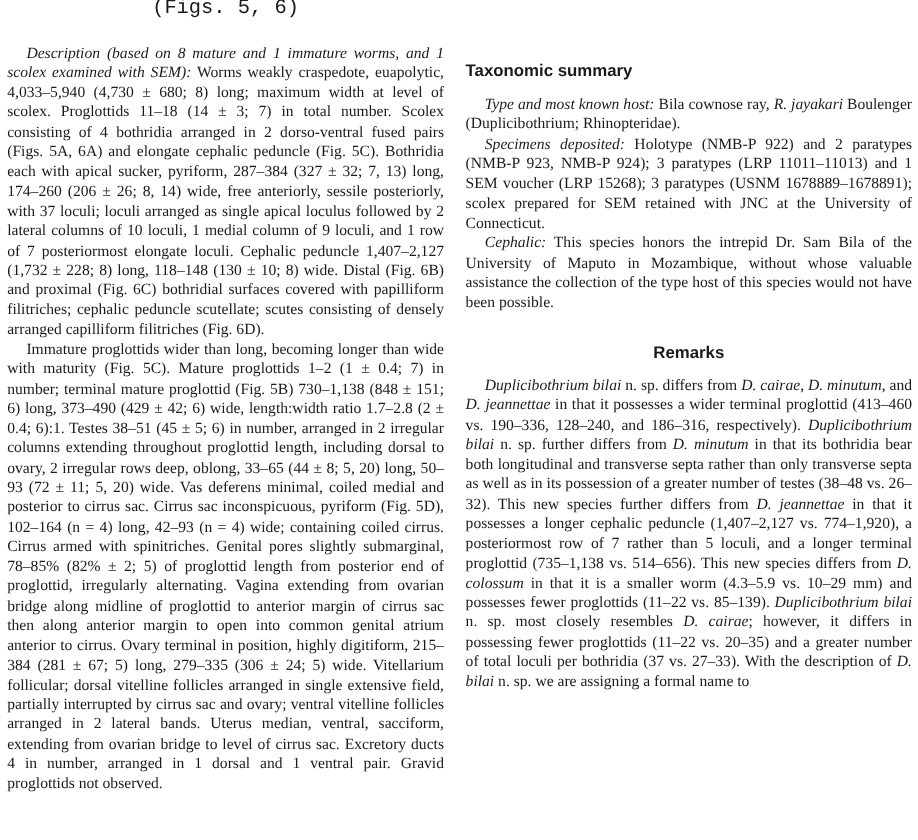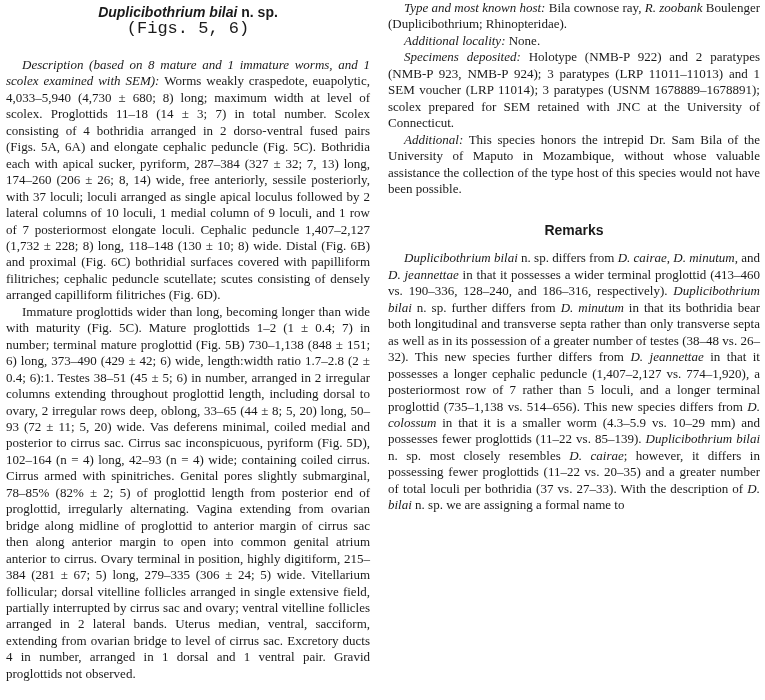--- a/index.html
+++ b/index.html
@@ -29,38 +29,35 @@
     font-size: 14px; line-height: 18px; margin: 0; padding: 0;
   }
   .head-tax { margin-top: 49px; margin-bottom: 12px; }
   .head-rem { margin-top: 24px; margin-bottom: 11px; text-align: center; }
   i { font-style: italic; }
 </style>
 </head>
 <body>
 
 <div class="col col-left">
-  <div class="species-title">
-    <span class="sp-name">Duplicibothrium bilai</span><span class="sp-suffix"> n. sp.</span>
-  </div>
   <div class="figs">(Figs. 5, 6)</div>
 
   <p><i>Description (based on 8 mature and 1 immature worms, and 1 scolex examined with SEM):</i><span> Worms weakly craspedote, euapolytic, 4,033–5,940 (4,730 ± 680; 8) long; maximum width at level of scolex. Proglottids 11–18 (14 ± 3; 7) in total number. Scolex consisting of 4 bothridia arranged in 2 dorso-ventral fused pairs (Figs. 5A, 6A) and elongate cephalic peduncle (Fig. 5C). Bothridia each with apical sucker, pyriform, 287–384 (327 ± 32; 7, 13) long, 174–260 (206 ± 26; 8, 14) wide, free anteriorly, sessile posteriorly, with 37 loculi; loculi arranged as single apical loculus followed by 2 lateral columns of 10 loculi, 1 medial column of 9 loculi, and 1 row of 7 posteriormost elongate loculi. Cephalic peduncle 1,407–2,127 (1,732 ± 228; 8) long, 118–148 (130 ± 10; 8) wide. Distal (Fig. 6B) and proximal (Fig. 6C) bothridial surfaces covered with papilliform filitriches; cephalic peduncle scutellate; scutes consisting of densely arranged capilliform filitriches (Fig. 6D).</span></p>
   <p>Immature proglottids wider than long, becoming longer than wide with maturity (Fig. 5C). Mature proglottids 1–2 (1 ± 0.4; 7) in number; terminal mature proglottid (Fig. 5B) 730–1,138 (848 ± 151; 6) long, 373–490 (429 ± 42; 6) wide, length:width ratio 1.7–2.8 (2 ± 0.4; 6):1. Testes 38–51 (45 ± 5; 6) in number, arranged in 2 irregular columns extending throughout proglottid length, including dorsal to ovary, 2 irregular rows deep, oblong, 33–65 (44 ± 8; 5, 20) long, 50–93 (72 ± 11; 5, 20) wide. Vas deferens minimal, coiled medial and posterior to cirrus sac. Cirrus sac inconspicuous, pyriform (Fig. 5D), 102–164 (n = 4) long, 42–93 (n = 4) wide; containing coiled cirrus. Cirrus armed with spinitriches. Genital pores slightly submarginal, 78–85% (82% ± 2; 5) of proglottid length from posterior end of proglottid, irregularly alternating. Vagina extending from ovarian bridge along midline of proglottid to anterior margin of cirrus sac then along anterior margin to open into common genital atrium anterior to cirrus. Ovary terminal in position, highly digitiform, 215–384 (281 ± 67; 5) long, 279–335 (306 ± 24; 5) wide. Vitellarium follicular; dorsal vitelline follicles arranged in single extensive field, partially interrupted by cirrus sac and ovary; ventral vitelline follicles arranged in 2 lateral bands. Uterus median, ventral, sacciform, extending from ovarian bridge to level of cirrus sac. Excretory ducts 4 in number, arranged in 1 dorsal and 1 ventral pair. Gravid proglottids not observed.</p>
 </div>
 
 <div class="col col-right">
+  <h2 class="sec-head head-tax">Taxonomic summary</h2>
 
-  <p><i>Type and most known host:</i><span> Bila cownose ray, </span><i>R. zoobank</i><span> Boulenger (Duplicibothrium; Rhinopteridae).</span></p>
+  <p><i>Type and most known host:</i><span> Bila cownose ray, </span><i>R. jayakari</i><span> Boulenger (Duplicibothrium; Rhinopteridae).</span></p>
 
 
-  <p><i>Additional locality:</i><span> None.</span></p>
 
 
-  <p><i>Specimens deposited:</i><span> Holotype (NMB-P 922) and 2 paratypes (NMB-P 923, NMB-P 924); 3 paratypes (LRP 11011–11013) and 1 SEM voucher (LRP 11014); 3 paratypes (USNM 1678889–1678891); scolex prepared for SEM retained with JNC at the University of Connecticut.</span></p>
+  <p><i>Specimens deposited:</i><span> Holotype (NMB-P 922) and 2 paratypes (NMB-P 923, NMB-P 924); 3 paratypes (LRP 11011–11013) and 1 SEM voucher (LRP 15268); 3 paratypes (USNM 1678889–1678891); scolex prepared for SEM retained with JNC at the University of Connecticut.</span></p>
 
 
-  <p><i>Additional:</i><span> This species honors the intrepid Dr. Sam Bila of the University of Maputo in Mozambique, without whose valuable assistance the collection of the type host of this species would not have been possible.</span></p>
+  <p><i>Cephalic:</i><span> This species honors the intrepid Dr. Sam Bila of the University of Maputo in Mozambique, without whose valuable assistance the collection of the type host of this species would not have been possible.</span></p>
 
   <h2 class="sec-head head-rem">Remarks</h2>
 
   <p id="remarks-p"><i>Duplicibothrium bilai</i><span> n. sp. differs from </span><i>D. cairae</i><span>, </span><i>D. minutum</i><span>, and </span><i>D. jeannettae</i><span> in that it possesses a wider terminal proglottid (413–460 vs. 190–336, 128–240, and 186–316, respectively). </span><i>Duplicibothrium bilai</i><span> n. sp. further differs from </span><i>D. minutum</i><span> in that its bothridia bear both longitudinal and transverse septa rather than only transverse septa as well as in its possession of a greater number of testes (38–48 vs. 26–32). This new species further differs from </span><i>D. jeannettae</i><span> in that it possesses a longer cephalic peduncle (1,407–2,127 vs. 774–1,920), a posteriormost row of 7 rather than 5 loculi, and a longer terminal proglottid (735–1,138 vs. 514–656). This new species differs from </span><i>D. colossum</i><span> in that it is a smaller worm (4.3–5.9 vs. 10–29 mm) and possesses fewer proglottids (11–22 vs. 85–139). </span><i>Duplicibothrium bilai</i><span> n. sp. most closely resembles </span><i>D. cairae</i><span>; however, it differs in possessing fewer proglottids (11–22 vs. 20–35) and a greater number of total loculi per bothridia (37 vs. 27–33). With the description of </span><i>D. bilai</i><span> n. sp. we are assigning a formal name to</span></p>
 </div>
 
 </body></html>

